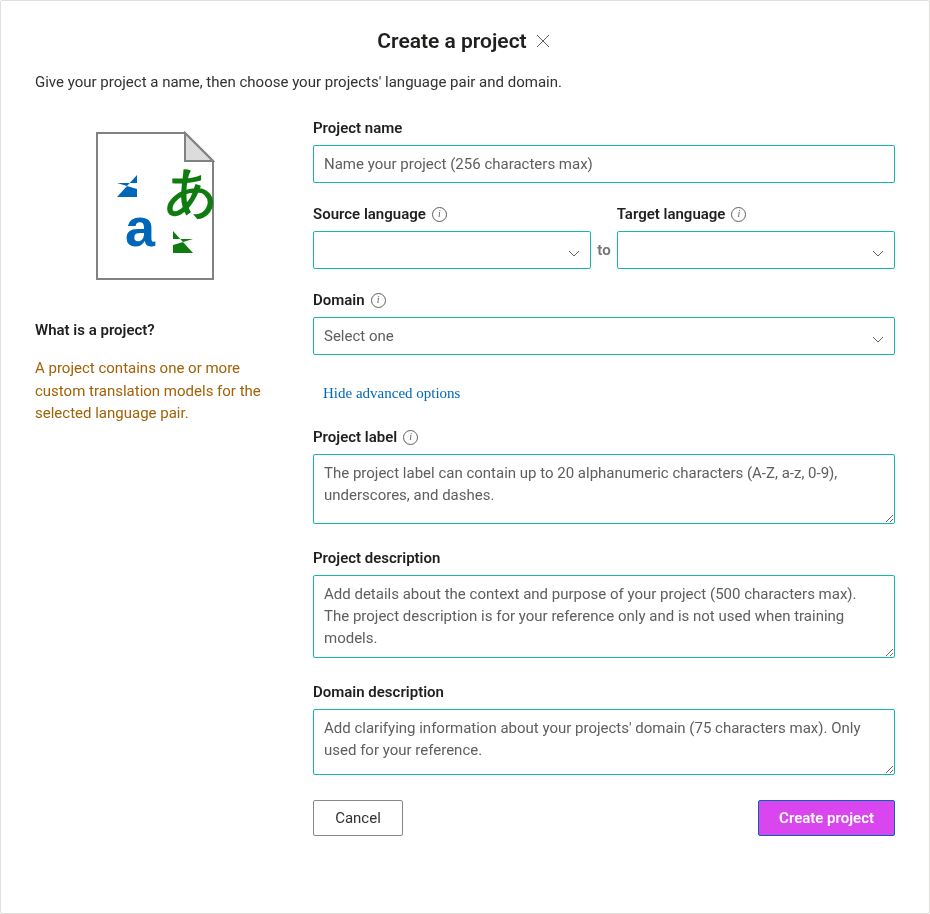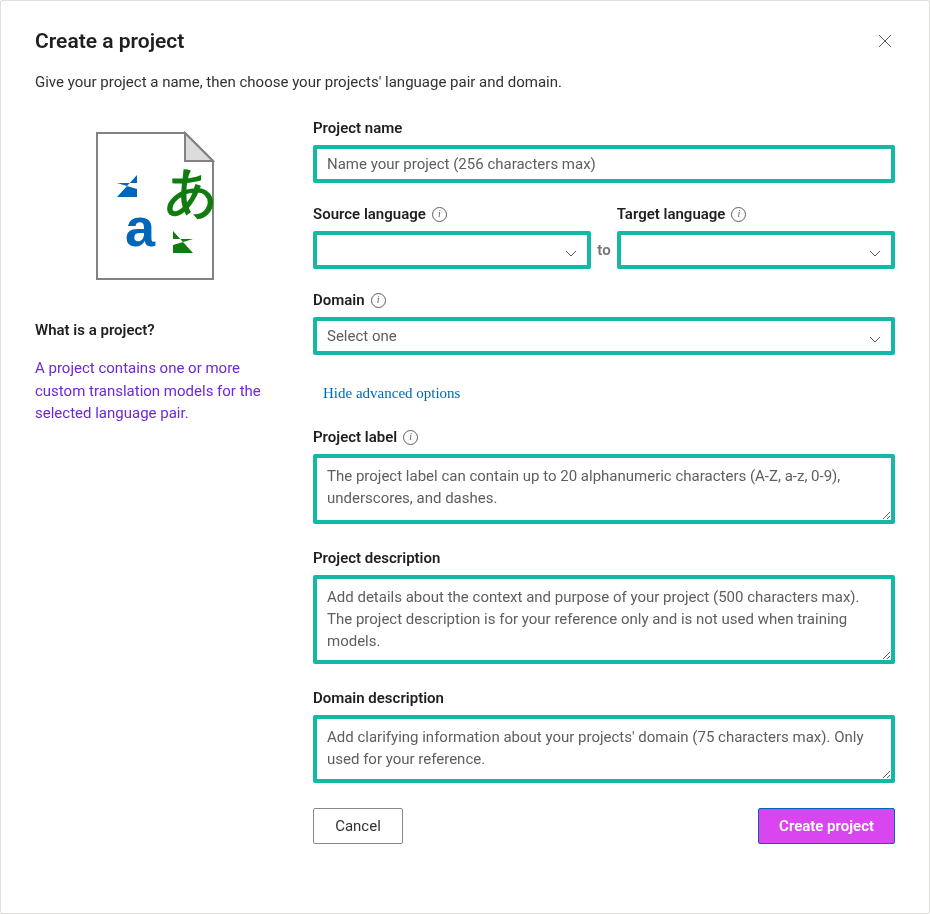--- a/index.html
+++ b/index.html
@@ -14,21 +14,21 @@
       height: 914px;
       border: 1px solid #e1dfdd;
       border-radius: 2px;
       padding: 28px 34px 24px 34px;
       position: relative;
       display: flex;
       flex-direction: column;
     }
     .dialog-header {
       display: flex;
-      justify-content: space-between;
+      justify-content: center;
       align-items: flex-start;
     }
     .dialog-title {
       font-size: 21px;
       font-weight: 600;
       color: #201f1e;
     }
     .close-btn {
       width: 32px; height: 32px;
       display: flex; align-items: center; justify-content: center;
@@ -61,21 +61,21 @@
     }
     .side-heading {
       font-size: 15px;
       font-weight: 600;
       color: #201f1e;
       margin-bottom: 18px;
     }
     .side-text {
       font-size: 15px;
       line-height: 1.5;
-      color: #6d28d9;
+      color: #a16207;
     }
     .form {
       flex: 1;
     }
     .field-label {
       font-size: 15px;
       font-weight: 600;
       color: #201f1e;
       display: inline-flex;
       align-items: center;
@@ -89,21 +89,21 @@
       border-radius: 50%;
       font-size: 10px;
       font-style: italic;
       font-family: Georgia, serif;
       color: #605e5c;
       font-weight: normal;
       line-height: 1;
     }
     .text-input, .select, .textarea {
       width: 100%;
-      border: 4px solid #14b8a6;
+      border: 1px solid #14b8a6;
       border-radius: 2px;
       font-family: inherit;
       font-size: 15px;
       color: #323130;
       background: #fff;
     }
     .text-input {
       height: 38px;
       padding: 0 10px;
     }

